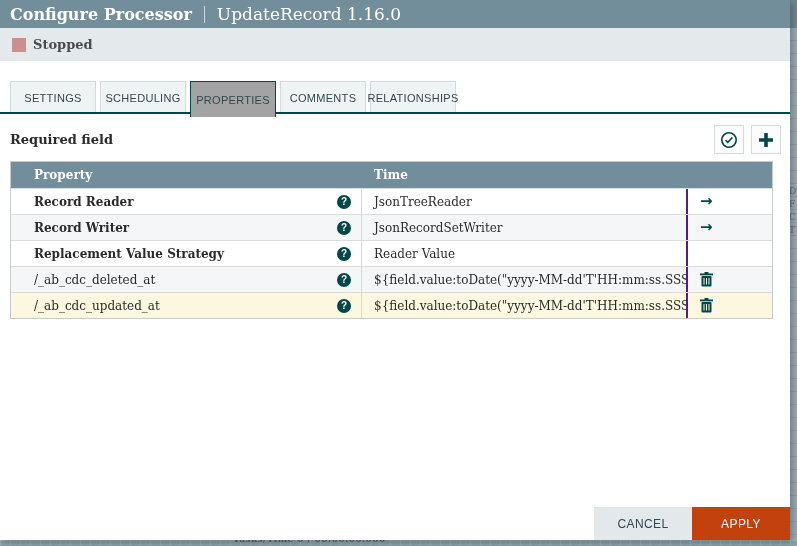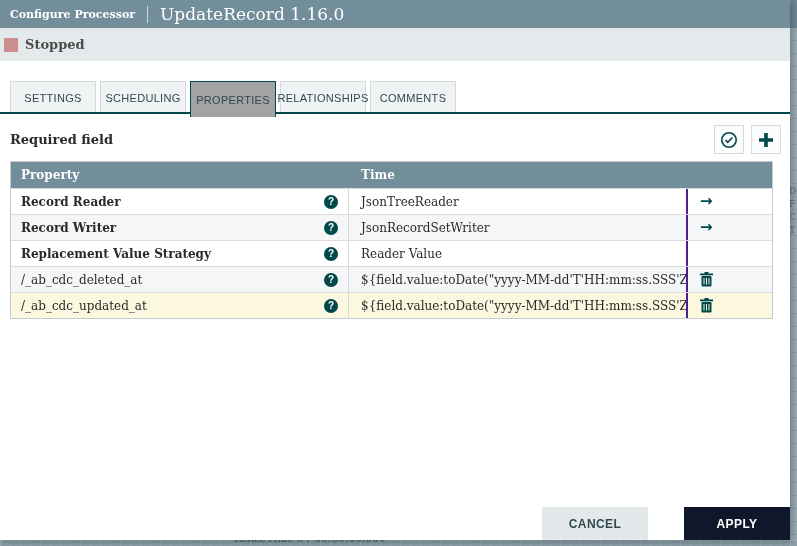--- a/index.html
+++ b/index.html
@@ -19,25 +19,25 @@
     background:repeating-linear-gradient(#9aacb4 0px 12px, #8ba0aa 12px 13px); }
   .bg-right-panel-top { position:absolute; right:0; top:0; width:7px; height:28px; background:#6e8995; }
   .bg-frags { position:absolute; left:789px; top:185px; width:8px; overflow:hidden;
     font-family:"DejaVu Serif",serif; font-size:9px; line-height:13px; color:#44565e; opacity:0.75; }
 
   
   .dialog { position:absolute; left:0; top:0; width:790px; height:540px; background:#ffffff;
     box-shadow:2px 2px 8px rgba(0,0,0,0.3); overflow:hidden; }
 
   .dlg-header { height:28px; background:#728e9b; display:flex; align-items:center; padding:0 10px; }
-  .dlg-title { font-family:"DejaVu Serif",serif; font-weight:bold; font-size:11px; color:#fff; white-space:nowrap; }
+  .dlg-title { font-family:"DejaVu Serif",serif; font-weight:bold; font-size:16px; color:#fff; white-space:nowrap; }
   .dlg-title-sep { width:1px; height:17px; background:rgba(255,255,255,0.65); margin:0 12px; }
   .dlg-subtitle { font-family:"DejaVu Serif",serif; font-size:17px; color:#fff; white-space:nowrap; }
 
-  .status-band { height:33px; background:#e4e9ec; display:flex; align-items:center; padding:0 4px; }
+  .status-band { height:33px; background:#e4e9ec; display:flex; align-items:center; padding:0 12px; }
   .stopped-square { width:14px; height:14px; background:#cc8f8f; margin-right:7px; }
   .stopped-label { font-family:"DejaVu Serif",serif; font-weight:bold; font-size:13px; color:#4b4b4b; }
 
   
   .tabs-strip { position:relative; margin-top:20px; padding:0 10px; height:32px; display:flex; gap:4px; }
   .tabs-strip::after { content:""; position:absolute; left:0; right:0; bottom:-1px; height:2px; background:#004849; }
   .tab { width:86px; display:flex; align-items:center; justify-content:center;
     background:#f0f3f4; border:1px solid #d3dadd; border-bottom:none;
     font-size:11px; font-weight:normal; color:#30494d; letter-spacing:0.3px; cursor:pointer; }
   .tab.active { background:#a3a3a3; border:1px solid #004849; border-bottom:none;
@@ -50,39 +50,39 @@
   .icon-btn { width:30px; height:29px; border:1px solid #d4dadd; background:#fbfcfd;
     display:flex; align-items:center; justify-content:center; margin-left:7px; cursor:pointer; }
 
   
   .prop-table { margin:0 17px 0 10px; border:1px solid #c6ccce; font-size:12px; }
   .t-row { display:flex; height:26px; align-items:stretch; }
   .t-head { background:#728e9b; color:#fff; font-family:"DejaVu Serif",serif; font-weight:bold; }
   .t-body-row { border-top:1px solid #dcdcdc; background:#fff; font-family:"DejaVu Serif",serif; color:#2a2a2a; }
   .t-body-row.alt { background:#f4f6f7; }
   .t-body-row.hl { background:#fcf7df; }
-  .c-prop { width:338px; display:flex; align-items:center; padding-left:10px; }
+  .c-prop { width:338px; display:flex; align-items:center; padding-left:10px;margin-left:13px; }
   .t-body-row .c-prop { border-right:1px solid #d8d8d8; }
   .c-prop .p-name { flex:1; overflow:hidden; white-space:nowrap; }
   .t-body-row.req .p-name { font-weight:bold; }
   .help-icon { width:14px; height:14px; border-radius:50%; background:#004849; color:#fff;
     font-size:10px; font-weight:bold; display:flex; align-items:center; justify-content:center;
     margin-right:10px; flex:none; font-family:"Liberation Sans",sans-serif; }
   .c-val { flex:1; display:flex; align-items:center; padding:0 8px 0 12px; overflow:hidden; white-space:nowrap; }
   .t-body-row .c-val { border-right:2px solid #4c1d95; }
   .c-act { width:84px; display:flex; align-items:center; padding-left:12px; }
   .arrow-icon { color:#004849; font-weight:bold; font-size:15px; line-height:1; font-family:"DejaVu Sans",sans-serif; cursor:pointer; }
   .trash-btn { cursor:pointer; display:flex; align-items:center; }
 
   
   .dlg-footer { position:absolute; right:0; bottom:0; display:flex; }
-  .btn { width:106px; height:33px; display:flex; align-items:center; justify-content:center;
-    font-size:12px; font-weight:bold; letter-spacing:0.4px; cursor:pointer;margin-left:36px; }
+  .btn { width:98px; height:33px; display:flex; align-items:center; justify-content:center;
+    font-size:12px; font-weight:normal; letter-spacing:0.4px; cursor:pointer; }
   .btn-cancel { background:#e3e8eb; color:#33484e; }
-  .btn-apply { background:#0f172a; color:#ffffff; }
+  .btn-apply { background:#c2410c; color:#ffffff; }
 </style>
 </head>
 <body>
 
 <div class="canvas-bg"></div>
 <div class="bg-right-panel"></div>
 <div class="bg-right-panel-top"></div>
 <div class="bg-frags">
   <div>D</div>
   <div>F</div>
@@ -101,22 +101,22 @@
 
   <div class="status-band">
     <span class="stopped-square"></span>
     <span class="stopped-label">Stopped</span>
   </div>
 
   <div class="tabs-strip">
     <div class="tab">SETTINGS</div>
     <div class="tab">SCHEDULING</div>
     <div class="tab active">PROPERTIES</div>
+    <div class="tab">COMMENTS</div>
     <div class="tab">RELATIONSHIPS</div>
-    <div class="tab">COMMENTS</div>
   </div>
 
   <div class="required-row">
     <span class="required-label">Required field</span>
     <span class="spacer"></span>
     <span class="icon-btn">
       <svg width="18" height="18" viewBox="0 0 20 20">
         <circle cx="10" cy="10" r="8" fill="none" stroke="#004849" stroke-width="1.8"></circle>
         <path d="M6.2 10.2l2.4 2.4 5.2-5.4" fill="none" stroke="#004849" stroke-width="1.8"></path>
       </svg>

